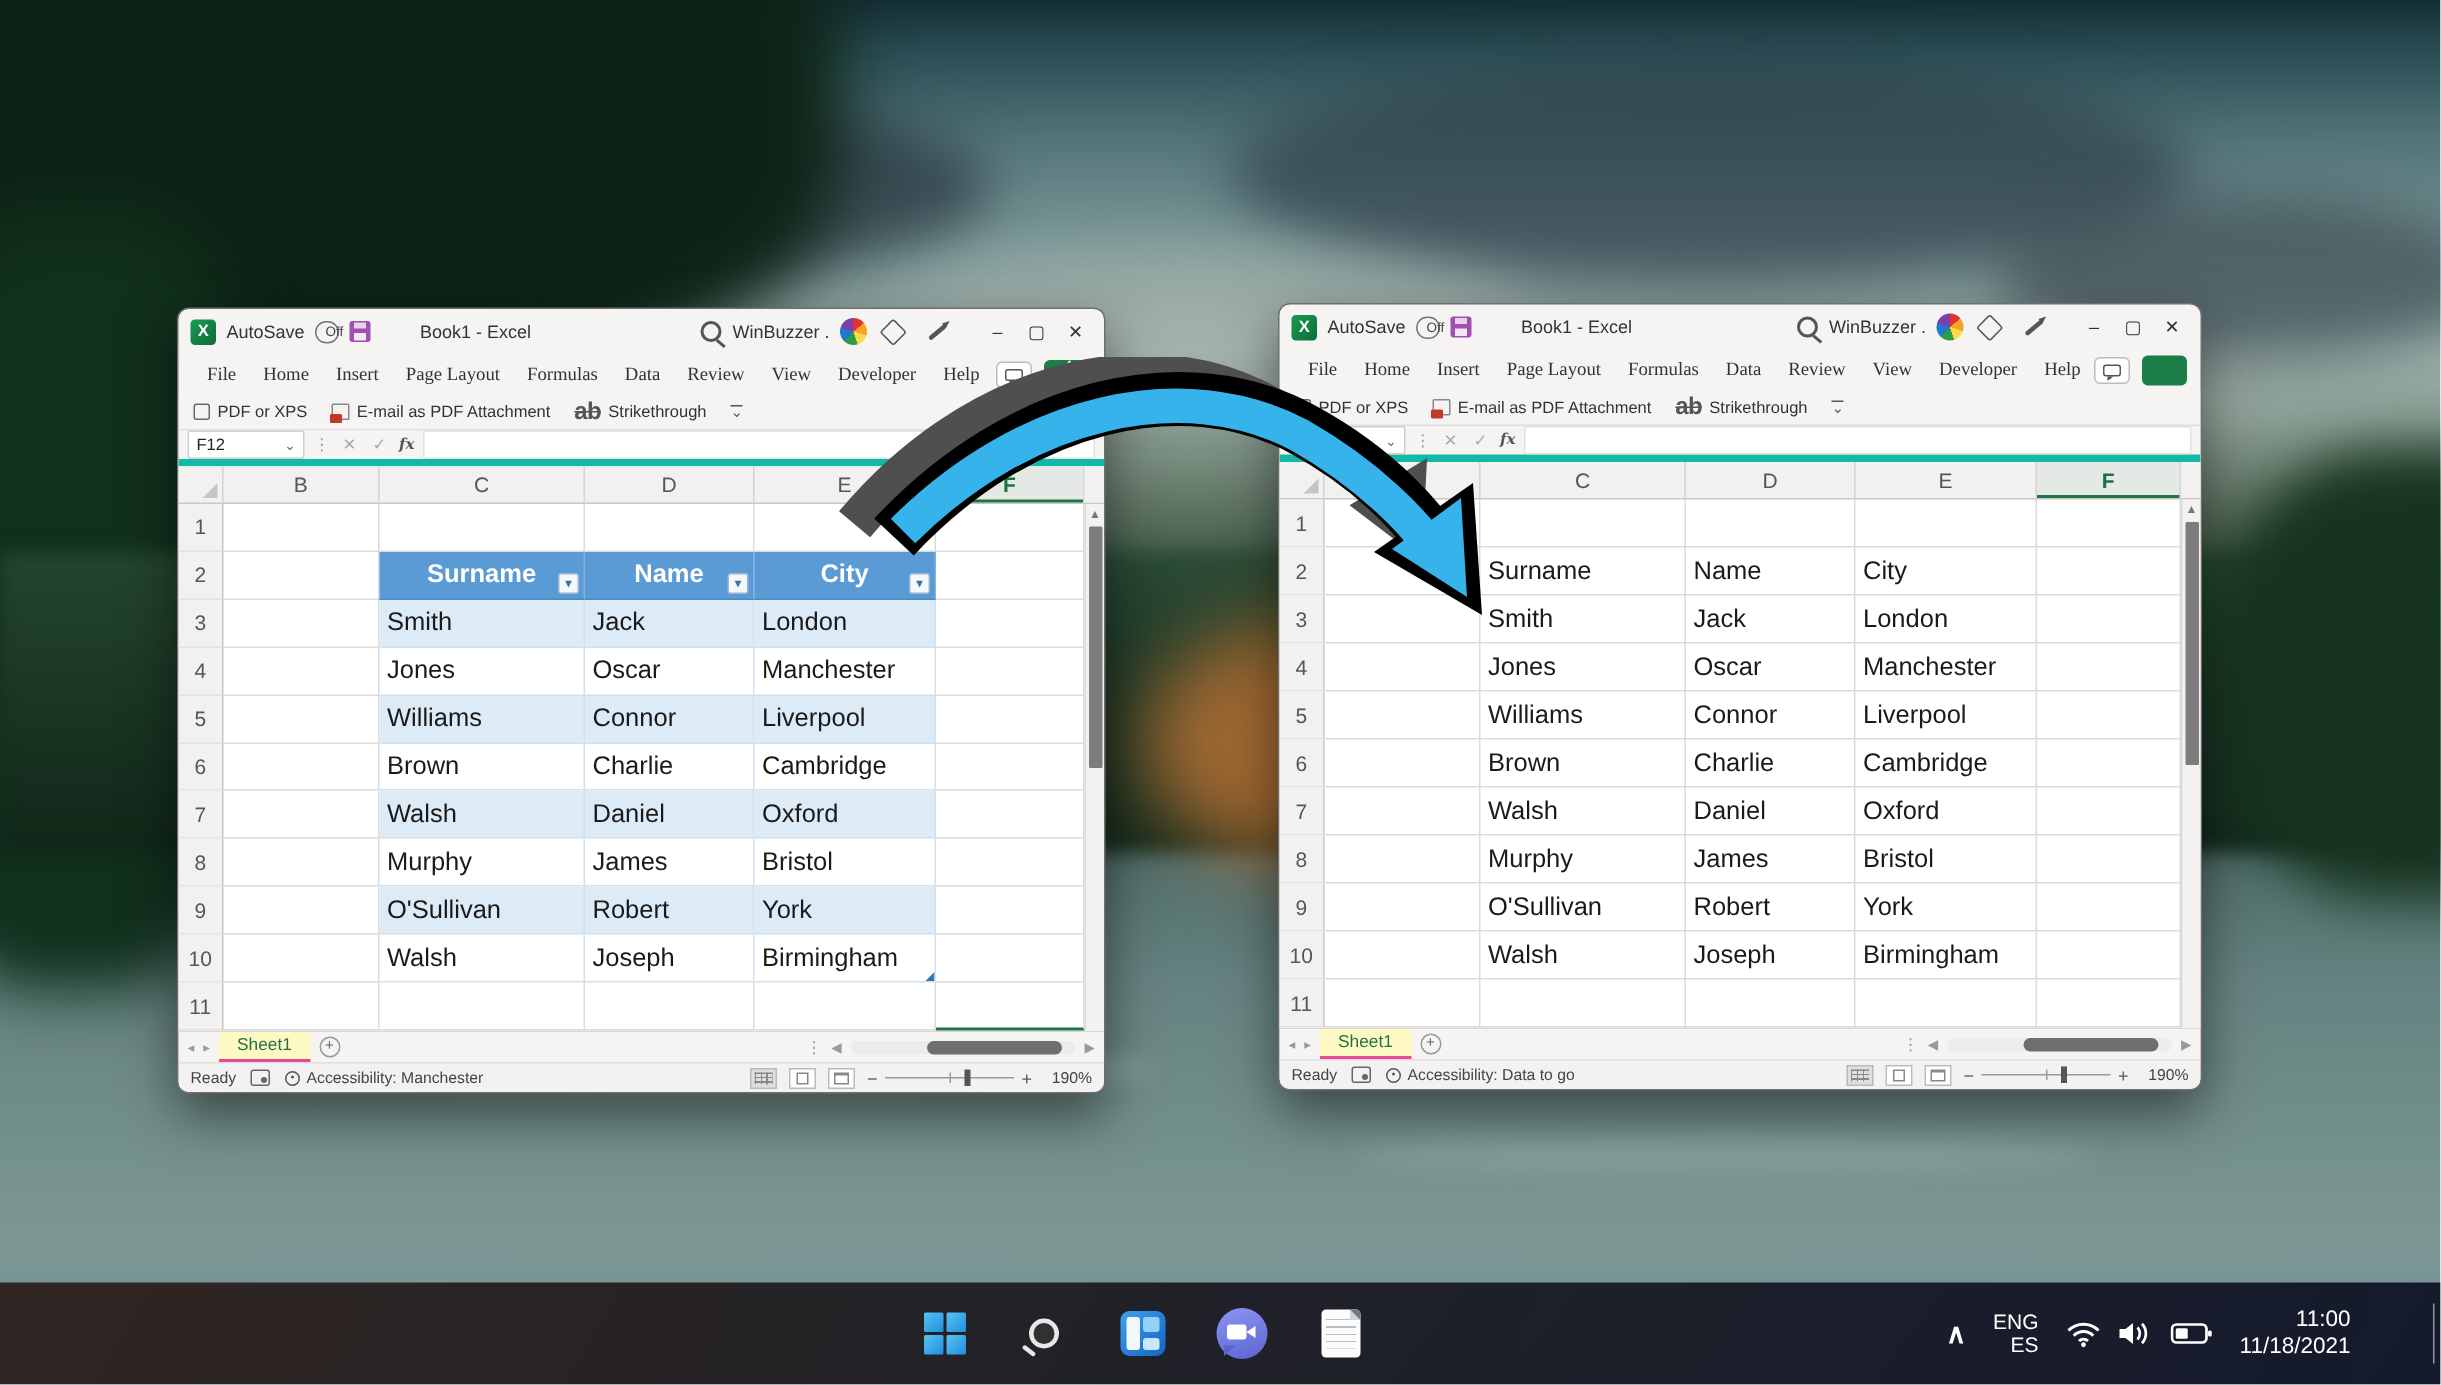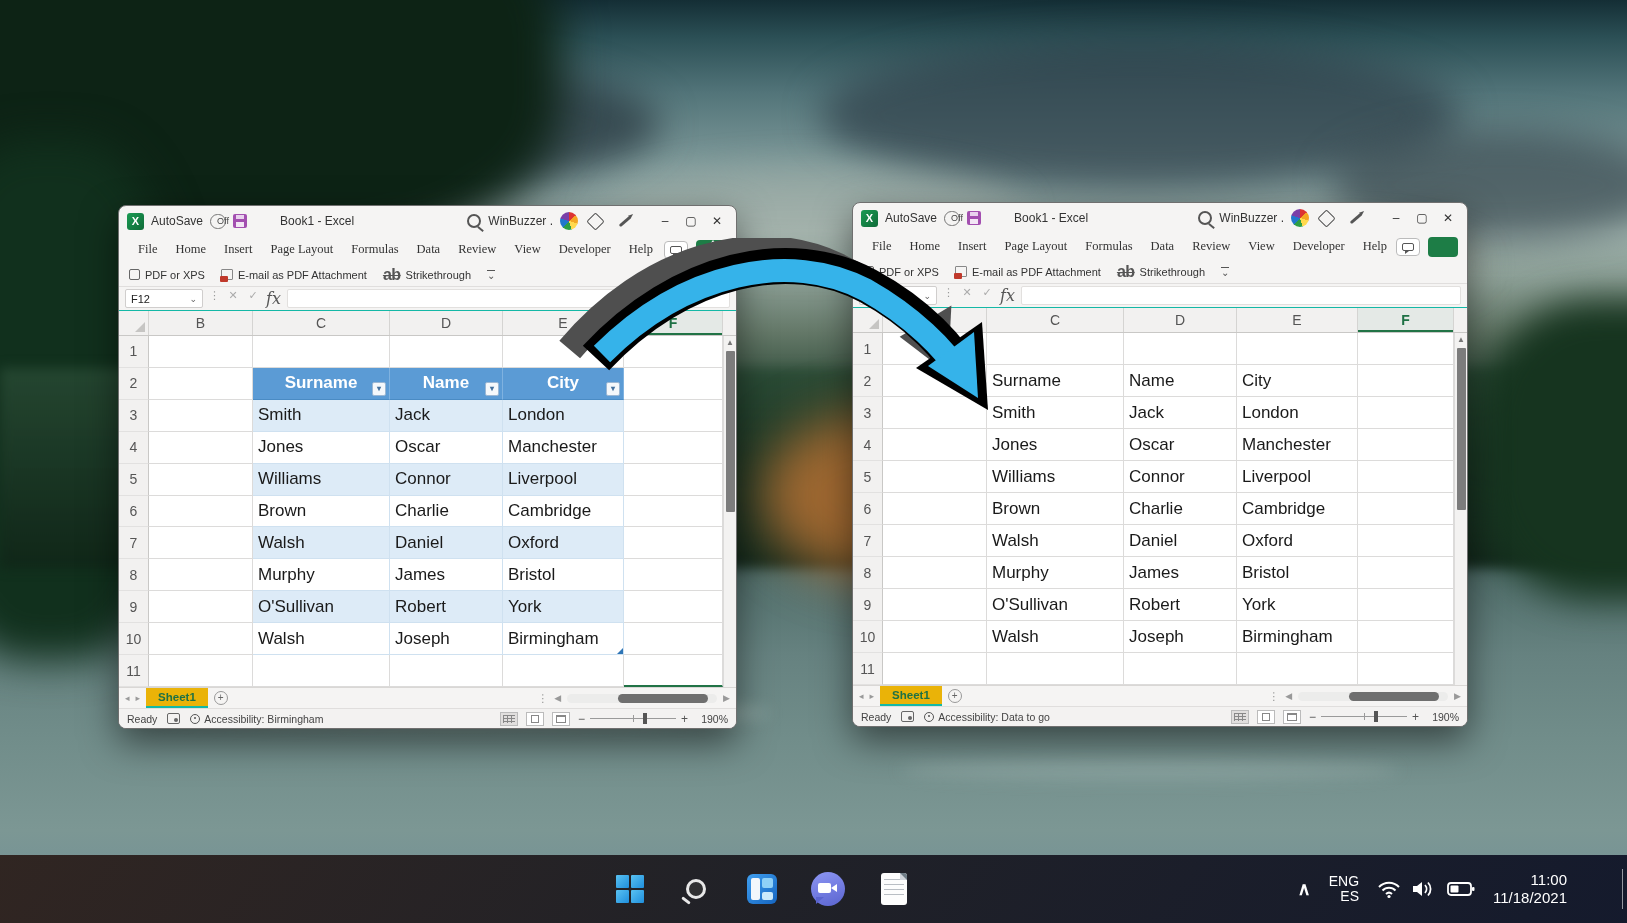--- a/index.html
+++ b/index.html
@@ -95,26 +95,26 @@
   .share-btn i:after { content:""; position:absolute; left:2.2px; top:-6px; width:0; height:0; border-bottom:4px solid #fff; border-left:3px solid transparent; border-right:3px solid transparent; }
 
   .qat { height:24px; display:flex; align-items:center; gap:16px; padding:0 10px; font-size:11px; color:#333; border-bottom:1px solid #e0dedd; flex:none; background:#f5f4f3; }
   .qat-item { display:flex; align-items:center; gap:5px; white-space:nowrap; cursor:pointer; }
   .qat-page { width:11px; height:11px; border:1.3px solid #666; border-radius:2px; }
   .qat-mail { width:12px; height:11px; border:1.3px solid #888; border-radius:1px; position:relative; }
   .qat-mail:after { content:""; position:absolute; left:-2px; bottom:-3px; width:8px; height:6px; background:#c0392b; border-radius:1px; }
   .qat-strike { text-decoration:line-through; font-size:16px; color:#555; font-weight:bold; letter-spacing:-.5px; }
   .qat-collapse { font-size:10px; color:#555; border-top:1.4px solid #555; line-height:8px; padding-top:1px; cursor:pointer; }
 
-  .fbar { height:24px; display:flex; padding:2px 6px; gap:6px; background:#f5f4f3; border-bottom:1px solid #14b8a6; flex:none; }
+  .fbar { height:24px; display:flex; align-items:center; padding:2px 6px; gap:6px; background:#f5f4f3; border-bottom:5px solid #14b8a6; flex:none; }
   .namebox { width:78px; height:19px; background:#fff; border:1px solid #d0cecd; border-radius:2px; display:flex; align-items:center; font-size:11px; padding:0 5px; color:#222; }
   .namebox .nb-chev { margin-left:auto; font-size:9px; color:#666; }
   .fbar-dots { color:#999; font-size:11px; }
   .fbar-x, .fbar-check { color:#aaa; font-size:11px; width:14px; text-align:center; }
-  .fbar-fx { font-style:italic; font-size:16px; color:#555; font-family:"DejaVu Serif", serif; }
+  .fbar-fx { font-style:italic; font-size:10px; color:#555; font-family:"DejaVu Serif", serif;font-weight:bold; }
   .fbar-input { flex:1; height:19px; background:#fff; border:1px solid #e2e0de; border-radius:2px; }
 
   .gridwrap { flex:1; display:flex; flex-direction:column; background:#fff; position:relative; min-height:0; }
   .colheaders { height:25px; display:flex; flex:none; background:#f2f1f0; border-bottom:1px solid #c9c8c6; font-size:14px; color:#555; }
   .corner { width:30px; flex:none; border-right:1px solid #d5d4d2; position:relative; cursor:pointer; }
   .corner:after { content:""; position:absolute; right:3px; bottom:3px; border-left:10px solid transparent; border-bottom:10px solid #c6c5c3; }
   .colh { display:flex; align-items:center; justify-content:center; border-right:1px solid #d5d4d2; cursor:pointer; }
   .colh.sel { background:#e4e9e6; color:#1e7145; font-weight:bold; box-shadow:inset 0 -2px 0 #217346; }
   .rowsarea { flex:1; display:flex; flex-direction:column; min-height:0; }
   .grid-row { flex:1; display:flex; min-height:0; }
@@ -130,21 +130,21 @@
   .cell.banded { background:#ddebf7; }
   .cell.tblcell { border-right:1px solid #cfe1f0; border-bottom:1px solid #cfe1f0; }
   .cell.sel-peek { border-bottom:2px solid #217346; }
   .resize-handle { position:absolute; right:0; bottom:0; width:0; height:0; border-left:6px solid transparent; border-bottom:6px solid #2e75b6; }
   .vscroll { position:absolute; right:0; top:25px; bottom:0; width:13px; background:#f3f2f1; border-left:1px solid #dcdbda; display:flex; flex-direction:column; align-items:center; }
   .vscroll .arr { font-size:8px; color:#777; height:13px; line-height:13px; cursor:pointer; }
   .vthumb { width:9px; border-radius:1px; background:#7c7c7c; margin-top:2px; cursor:grab; }
 
   .tabbar { height:21px; display:flex; align-items:center; background:#f5f4f3; border-top:1px solid #d9d7d5; padding:0 6px; gap:6px; font-size:11.5px; flex:none; }
   .tab-nav { color:#999; font-size:9px; cursor:pointer; }
-  .sheet-tab { background:#eab308; color:#1e7145; font-weight:bold; padding:1px 12px; border-bottom:2px solid #14b8a6; height:100%; display:flex; align-items:center; cursor:pointer; }
+  .sheet-tab { background:#fef9c3; color:#1e7145; font-weight:normal; padding:1px 12px; border-bottom:2px solid #ec4899; height:100%; display:flex; align-items:center; cursor:pointer; }
   .add-sheet { width:14px; height:14px; border:1px solid #999; border-radius:50%; color:#666; font-size:10px; line-height:12px; text-align:center; cursor:pointer; }
   .tab-right { margin-left:auto; display:flex; align-items:center; gap:6px; }
   .hscroll-track { width:150px; height:9px; background:#ececeb; border-radius:5px; position:relative; cursor:pointer; }
   .hscroll-thumb { position:absolute; left:34%; top:0; width:60%; height:9px; background:#6f6f6f; border-radius:5px; cursor:grab; }
 
   .statusbar { height:20px; display:flex; align-items:center; background:#f3f2f1; border-top:1px solid #e0dedd; padding:0 8px; gap:10px; font-size:10.5px; color:#444; flex:none; }
   .macro-icon { width:13px; height:11px; border:1.2px solid #666; border-radius:2px; position:relative; cursor:pointer; }
   .macro-icon:after { content:""; position:absolute; right:1px; bottom:1px; width:4px; height:4px; border-radius:50%; background:#666; }
   .acc-item { display:flex; align-items:center; gap:4px; cursor:pointer; }
   .acc-person { width:10px; height:10px; border:1.2px solid #555; border-radius:50%; position:relative; }
@@ -382,21 +382,21 @@
             <div class="hscroll-thumb"></div>
           </div>
         <span class="tab-nav">▶</span>
       </div>
     </div>
     <div class="statusbar">
       <span>Ready</span>
       <div class="macro-icon"></div>
       <div class="acc-item">
         <span class="acc-person"></span>
-        <span>Accessibility: Birmingham</span>
+        <span>Accessibility: Manchester</span>
       </div>
       <div class="sb-right">
         <div class="view-btn view-grid active"></div>
         <div class="view-btn view-page"></div>
         <div class="view-btn view-break"></div>
         <div class="zoomer">
           <span class="sb-sign">−</span>
           <div class="zoom-track">
               <i></i>
               <div class="zoom-thumb"></div>

